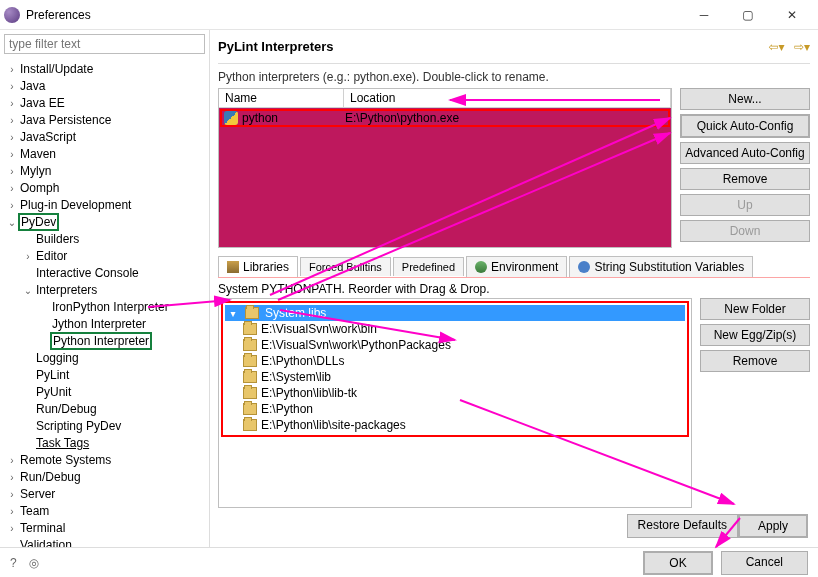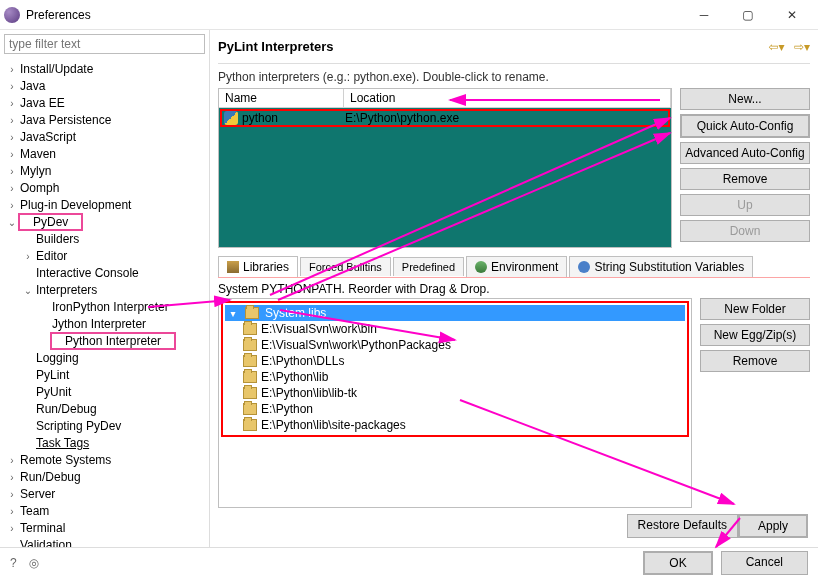--- a/index.html
+++ b/index.html
@@ -8,28 +8,28 @@
 .titlebar .icon { width: 16px; height: 16px; background: radial-gradient(circle at 30% 30%, #a78bc5, #5b3b82); border-radius: 50%; margin-right: 6px; }
 .titlebar .title { flex: 1; font-size: 12px; }
 .winbtn { width: 44px; height: 28px; display: flex; align-items: center; justify-content: center; color: #333; }
 .main { display: flex; height: calc(100% - 60px); }
 .left { width: 210px; border-right: 1px solid #ddd; display: flex; flex-direction: column; }
 .filter { margin: 4px; border: 1px solid #bdbdbd; padding: 2px 4px; color: #888; height: 20px; }
 .tree { flex: 1; overflow: auto; padding: 2px 0 2px 6px; }
 .tree-item { display: flex; align-items: center; height: 16px; margin: 1px 0; white-space: nowrap; cursor: default; }
 .tw { display: inline-block; width: 12px; text-align: center; color: #666; font-size: 10px; }
 .tree-label { padding: 0 2px; }
-.hl-red { border: 2px solid #ec4899; padding: 0 13px; }
+.hl-red { border: 2px solid #15803d; padding: 0 1px; }
 .right { flex: 1; display: flex; flex-direction: column; padding: 0 8px; position: relative; }
 .hdr { display: flex; align-items: center; height: 34px; border-bottom: 1px solid #ddd; }
 .hdr h2 { font-size: 13px; font-weight: 700; flex: 1; }
 .navicons span { margin-left: 6px; color: #c79a28; font-size: 12px; }
 .desc { padding: 6px 0 4px; color: #333; }
 .top { display: flex; gap: 8px; }
-.table-wrap { flex: 1; border: 1px solid #bfbfbf; height: 160px; background: #0f766e; }
+.table-wrap { flex: 1; border: 1px solid #bfbfbf; height: 160px; background: #be185d; }
 .thead { display: flex; background: #fff; border-bottom: 1px solid #d0d0d0; }
 .th { padding: 2px 6px; border-right: 1px solid #d0d0d0; }
 .th.name { width: 125px; }
 .th.loc { flex: 1; }
 .trow { display: flex; align-items: center; margin: 2px; }
 .trow .cell-name { width: 123px; display: flex; align-items: center; }
 .trow .cell-loc { flex: 1; }
 .pyicon { width: 14px; height: 14px; margin: 0 4px 0 2px; background: linear-gradient(135deg,#3a7ab5 50%,#f2c83c 50%); border-radius: 3px; }
 .trow-hl { border: 2px solid #f00; margin: 1px; }
 .btncol { width: 130px; display: flex; flex-direction: column; gap: 4px; }
@@ -259,21 +259,21 @@
               <div class="path-item">
                 <span class="foldericon"></span>
                 <span>E:\VisualSvn\work\PythonPackages</span>
               </div>
               <div class="path-item">
                 <span class="foldericon"></span>
                 <span>E:\Python\DLLs</span>
               </div>
               <div class="path-item">
                 <span class="foldericon"></span>
-                <span>E:\Python\lib</span>
+                <span>E:\System\lib</span>
               </div>
               <div class="path-item">
                 <span class="foldericon"></span>
                 <span>E:\Python\lib\lib-tk</span>
               </div>
               <div class="path-item">
                 <span class="foldericon"></span>
                 <span>E:\Python</span>
               </div>
               <div class="path-item">

